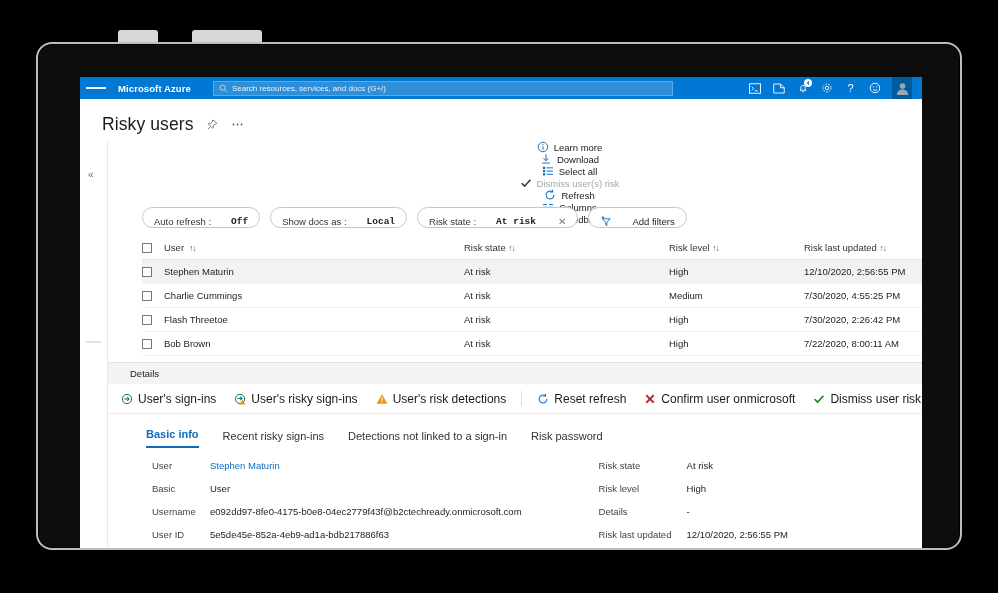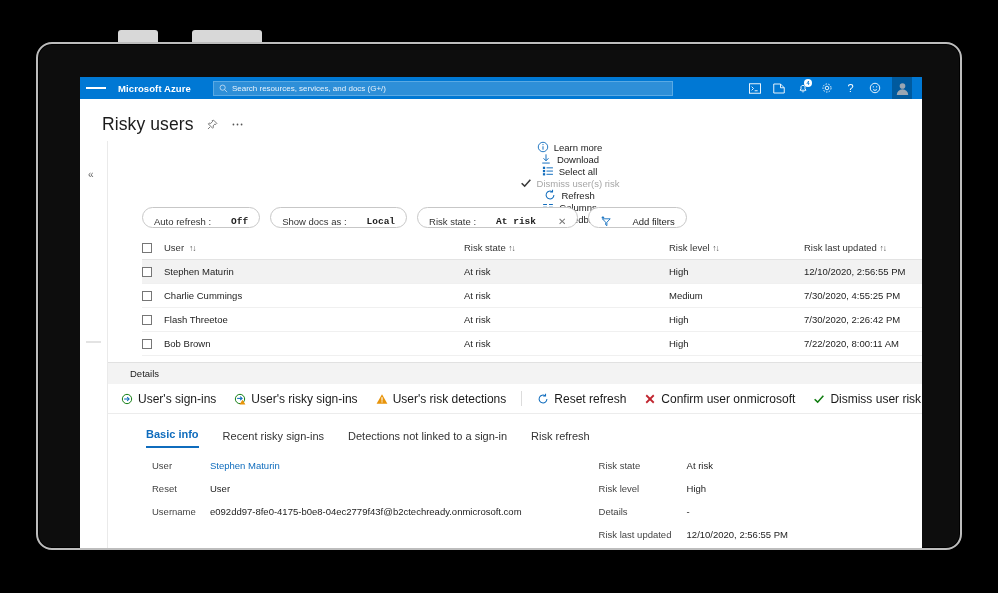--- a/index.html
+++ b/index.html
@@ -519,37 +519,41 @@
                   </svg>
               </span>
               <span>Block user</span>
             </div>
           </div>
 
           <div id="tabs">
             <div class="tab active">Basic info</div>
             <div class="tab">Recent risky sign-ins</div>
             <div class="tab">Detections not linked to a sign-in</div>
-            <div class="tab">Risk refresh</div>
+            <div class="tab">Risk password</div>
           </div>
 
           <div id="fields">
 
             <div class="fcol left">
               <div class="frow">
                 <div class="flab">User</div>
                 <div class="fval link">Stephen Maturin</div>
               </div>
               <div class="frow">
-                <div class="flab">Reset</div>
+                <div class="flab">Basic</div>
                 <div class="fval">User</div>
               </div>
               <div class="frow">
                 <div class="flab">Username</div>
                 <div class="fval">e092dd97-8fe0-4175-b0e8-04ec2779f43f@b2ctechready.onmicrosoft.com</div>
+              </div>
+              <div class="frow">
+                <div class="flab">User ID</div>
+                <div class="fval">5e5de45e-852a-4eb9-ad1a-bdb217886f63</div>
               </div>
             </div>
 
             <div class="fcol right">
               <div class="frow">
                 <div class="flab">Risk state</div>
                 <div class="fval">At risk</div>
               </div>
               <div class="frow">
                 <div class="flab">Risk level</div>

